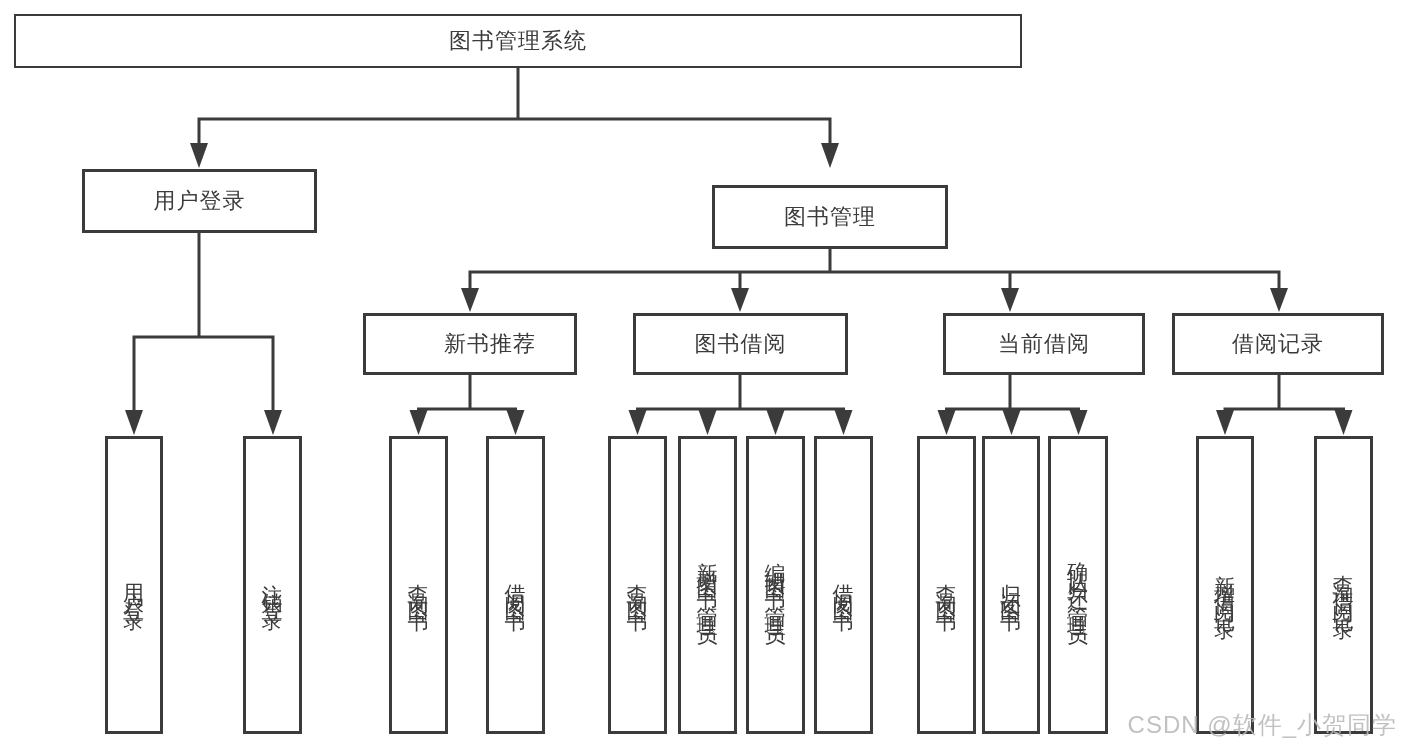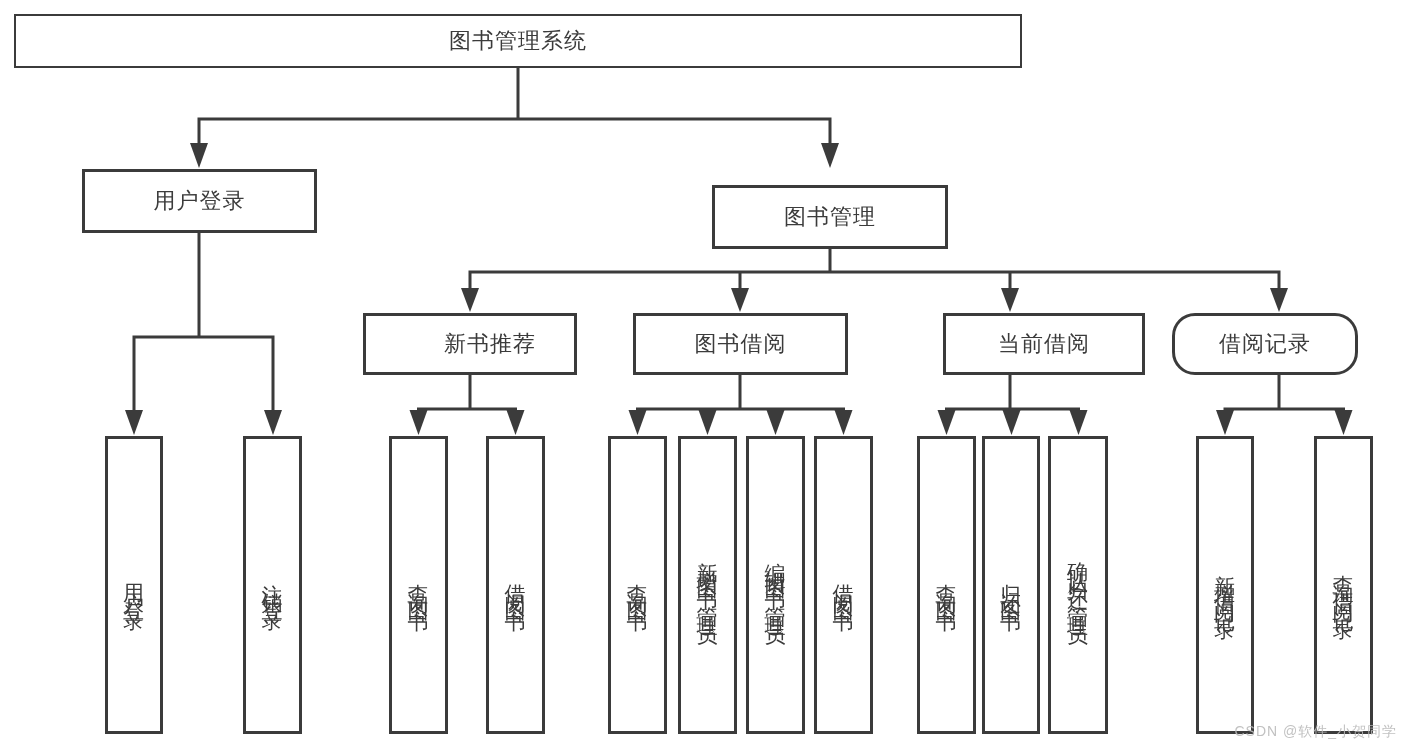--- a/index.html
+++ b/index.html
@@ -48,21 +48,21 @@
     letter-spacing: 9px;
     line-height: 1;
   }
   .box span {
     white-space: nowrap;
   }
   .watermark {
     position: absolute;
     right: 8px;
     bottom: 6px;
-    font-size: 14px;
+    font-size: 24px;
     color: rgba(186, 186, 186, 0.9);
     letter-spacing: 1px;
     z-index: 5;
   }
 </style>
 </head>
 <body>
 
 <div class="canvas">
 
@@ -129,21 +129,21 @@
 
   <div class="box h" style="left:363px; top:313px; width:214px; height:62px;padding-left:40px;">
     <span>新书推荐</span>
   </div>
   <div class="box h" style="left:633px; top:313px; width:215px; height:62px;text-align:right;">
     <span>图书借阅</span>
   </div>
   <div class="box h" style="left:903px; top:313px; width:202px; height:62px;margin-left:40px;">
     <span>当前借阅</span>
   </div>
-  <div class="box h" style="left:1172px; top:313px; width:186px; height:62px;border-radius:23px;">
+  <div class="box h" style="left:1172px; top:313px; width:212px; height:62px;">
     <span>借阅记录</span>
   </div>
 
   <div class="box v" style="left:105px; top:436px; width:58px; height:298px;">
     <span>用户登录</span>
   </div>
   <div class="box v" style="left:243px; top:436px; width:59px; height:298px;">
     <span>注销登录</span>
   </div>
 

